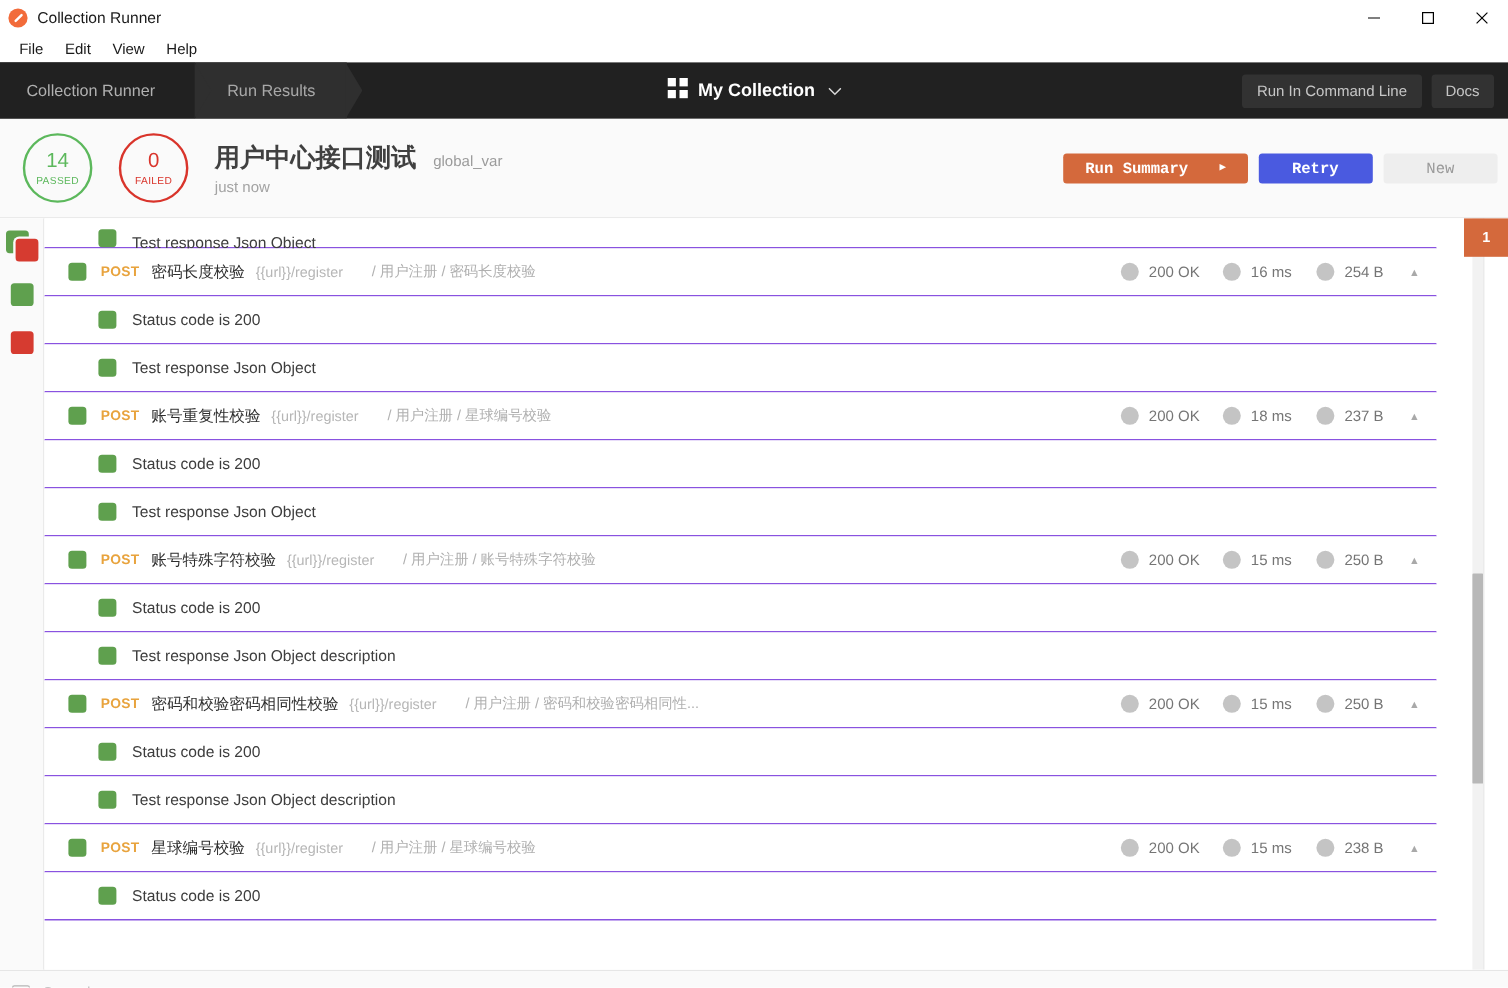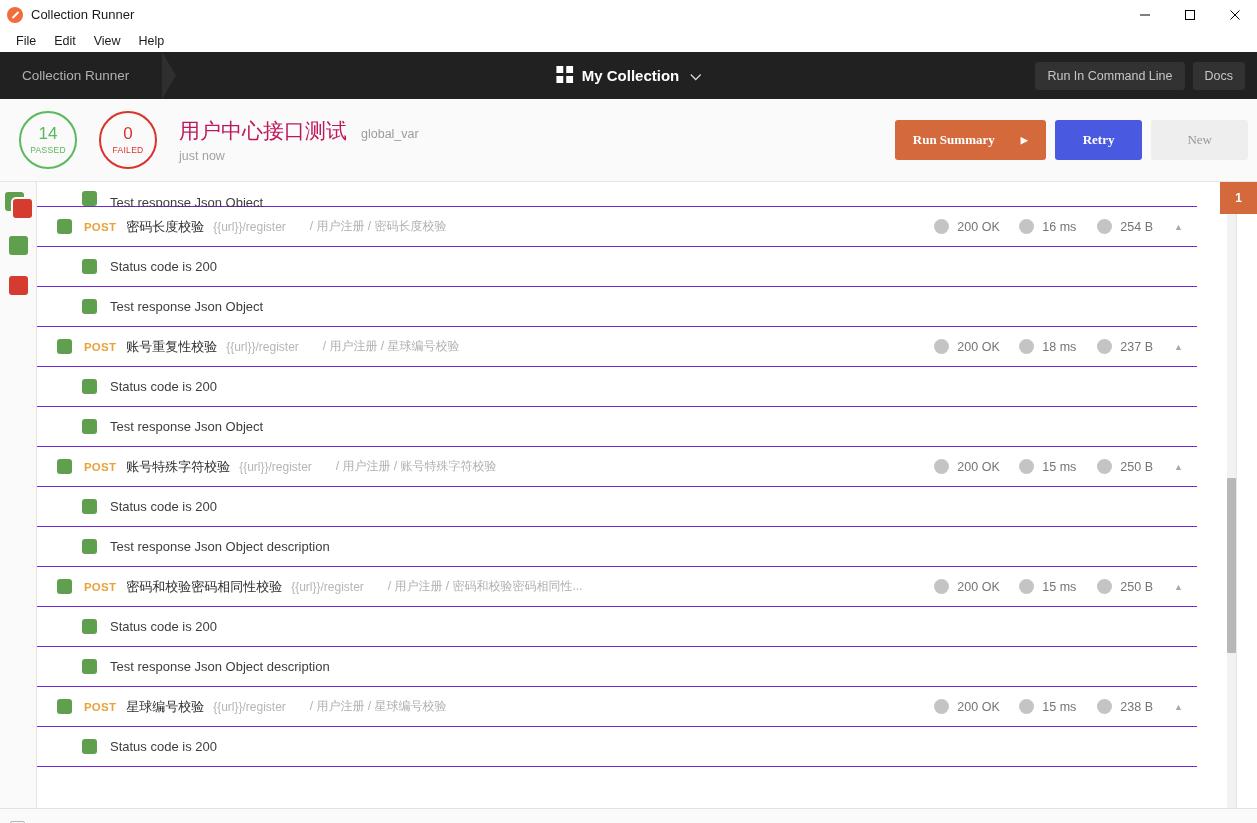--- a/index.html
+++ b/index.html
@@ -90,30 +90,30 @@
     align-items: center; justify-content: center; flex: none;
   }
   .ring.pass { margin-left: 19px; border-color: #5cb85c; }
   .ring.fail { margin-left: 22px; border-color: #d9342b; }
   .ring .num { font-size: 17px; color: #5cb85c; line-height: 1; }
   .ring .lbl { font-size: 8.5px; color: #5cb85c; margin-top: 3px; letter-spacing: .3px; }
   .ring.fail .num, .ring.fail .lbl { color: #d9342b; }
 
   .run-meta { margin-left: 22px; }
   .run-title-line { display: flex; align-items: baseline; gap: 14px; }
-  .run-title { font-size: 21px; color: #be185d; }
+  .run-title { font-size: 21px; color: #404040; font-weight: bold; }
   .run-env { font-size: 12.5px; color: #9b9b9b; }
   .run-time { font-size: 12.5px; color: #a3a3a3; margin-top: 4px; }
 
   .summary-actions {
     position: absolute; right: 0px; display: flex; align-items: center; gap: 0px;
   }
   .btn {
-    border: none; font-family: Liberation Serif, serif; font-size: 13px;
-    height: 40px; border-radius: 3px; padding: 0 18px; cursor: default;
+    border: none; font-family: Liberation Mono, monospace; font-size: 13px;
+    height: 25px; border-radius: 3px; padding: 0 18px; cursor: default;
   }
   .btn-run-summary {
     background: #d4693c; color: #fff; font-weight: bold;
     display: flex; align-items: center; gap: 26px;
     margin-right: 9px;
   }
   .btn-run-summary .tri { font-size: 9px; }
   .btn-export { background: #eeeeee; color: #9a9a9a; margin-right: 9px; }
   .btn-retry { background: #4a5ae0; color: #fff; font-weight: bold; padding: 0 28px; margin-right: 9px; }
   .btn-new { background: #eeeeee; color: #9a9a9a; padding: 0 36px; margin-right: 9px; }
@@ -241,20 +241,28 @@
   <div class="menu-item">File</div>
   <div class="menu-item">Edit</div>
   <div class="menu-item">View</div>
   <div class="menu-item">Help</div>
 </div>
 
 <div class="header">
   <div class="tabs">
     <div class="tab first">
       <span>Collection Runner</span>
+      <span class="chev">
+        <svg width="14" height="47" viewBox="0 0 14 47">
+            <path d="M0,0 L14,23.5 L0,47 Z" fill="#2f2f2f"></path>
+          </svg>
+      </span>
+    </div>
+    <div class="tab active">
+      <span>Run Results</span>
       <span class="chev">
         <svg width="14" height="47" viewBox="0 0 14 47">
             <path d="M0,0 L14,23.5 L0,47 Z" fill="#2f2f2f"></path>
           </svg>
       </span>
     </div>
   </div>
 
   <div class="workspace">
     <span class="grid-icon">

